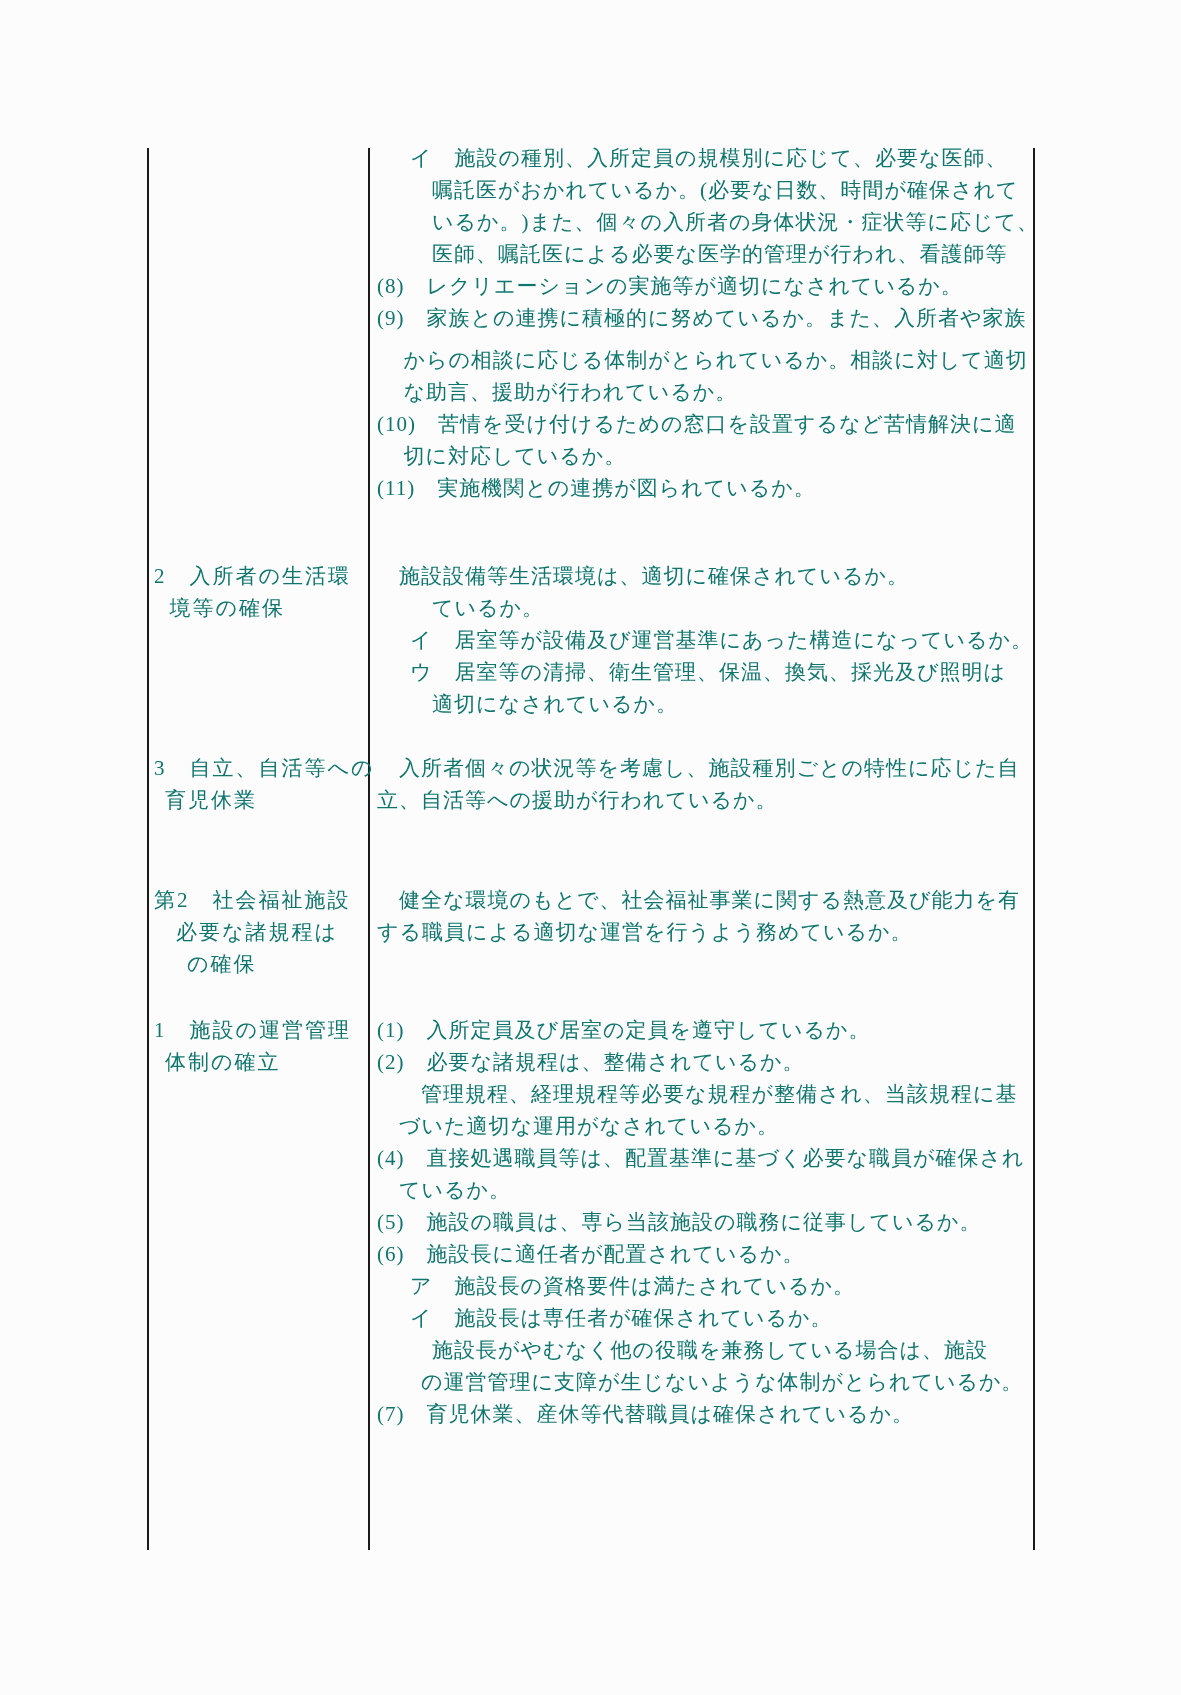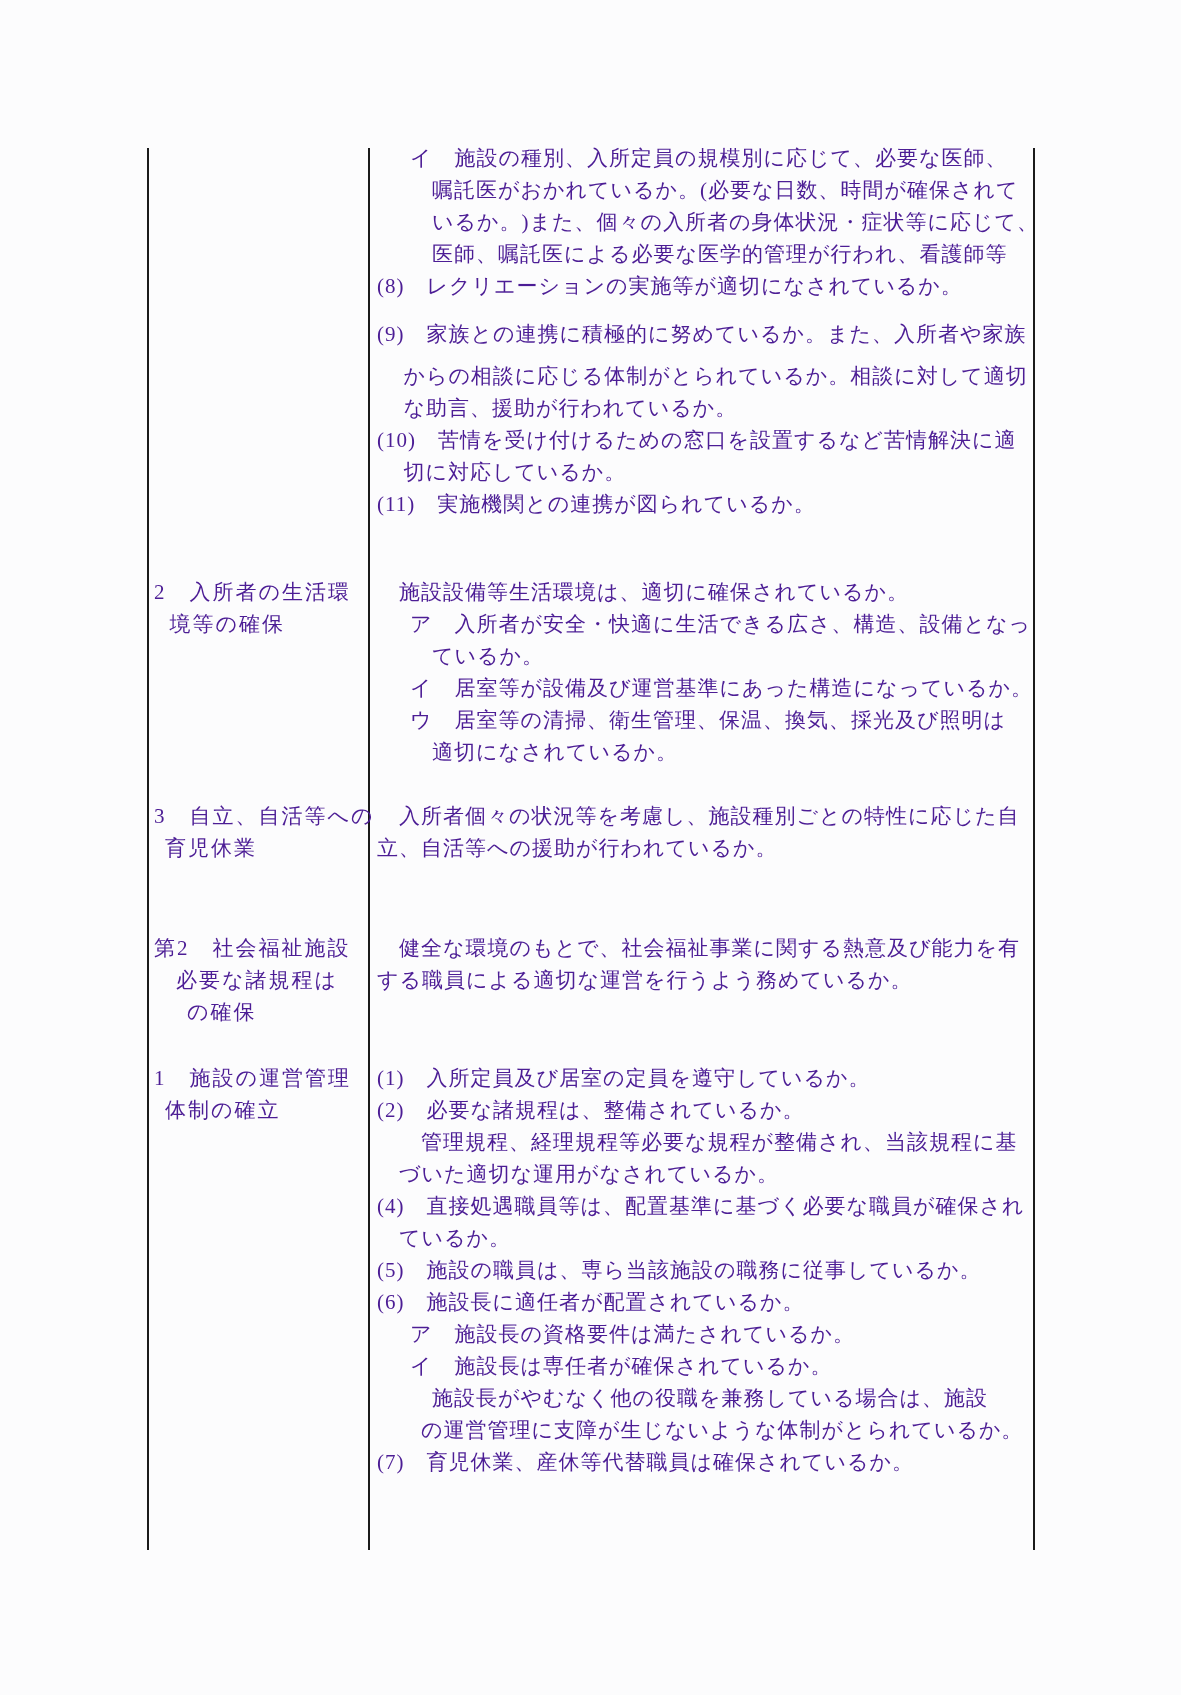--- a/index.html
+++ b/index.html
@@ -5,21 +5,21 @@
   html, body {
     margin: 0;
     padding: 0;
     background: #e8e8e8;
   }
   .page {
     position: relative;
     width: 1181px;
     height: 1695px;
     background: #fcfcfd;
-    color: #4c1d95;
+    color: #0f766e;
     font-family: "Liberation Serif", "DejaVu Serif", serif;
     font-size: 21px;
     line-height: 32px;
     letter-spacing: 1px;
     overflow: hidden;
   }
   .vline {
     position: absolute;
     top: 148px;
     width: 2px;
@@ -69,36 +69,35 @@
   <div class="vline right"></div>
   <div class="rows">
       <div class="row row-1">
         <div class="cell heading-cell"></div>
         <div class="cell content-cell">
           <div class="line" style="padding-left: 33px;">イ　施設の種別、入所定員の規模別に応じて、必要な医師、</div>
           <div class="line" style="padding-left: 55px;">嘱託医がおかれているか。(必要な日数、時間が確保されて</div>
           <div class="line" style="padding-left: 55px;">いるか。)また、個々の入所者の身体状況・症状等に応じて、</div>
           <div class="line" style="padding-left: 55px;">医師、嘱託医による必要な医学的管理が行われ、看護師等</div>
           <div class="line" style="padding-left: 0px;">(8)　レクリエーションの実施等が適切になされているか。</div>
-          <div class="line" style="padding-left: 0px; margin-top: 16px;">(9)　家族との連携に積極的に努めているか。また、入所者や家族</div>
+          <div class="line" style="padding-left: 0px;">(9)　家族との連携に積極的に努めているか。また、入所者や家族</div>
           <div class="line" style="padding-left: 26.4px; margin-top: 10px;">からの相談に応じる体制がとられているか。相談に対して適切</div>
           <div class="line" style="padding-left: 26.4px;">な助言、援助が行われているか。</div>
           <div class="line" style="padding-left: 0px;">(10)　苦情を受け付けるための窓口を設置するなど苦情解決に適</div>
           <div class="line" style="padding-left: 26.4px;">切に対応しているか。</div>
           <div class="line" style="padding-left: 0px;">(11)　実施機関との連携が図られているか。</div>
         </div>
       </div>
       <div class="row row-2">
         <div class="cell heading-cell">
           <div class="line" style="padding-left: 0px;">2　入所者の生活環</div>
           <div class="line" style="padding-left: 15.4px;">境等の確保</div>
         </div>
         <div class="cell content-cell">
           <div class="line" style="padding-left: 22px;">施設設備等生活環境は、適切に確保されているか。</div>
-          <div class="line" style="padding-left: 33px;">ア　入所者が安全・快適に生活できる広さ、構造、設備となっ</div>
           <div class="line" style="padding-left: 55px;">ているか。</div>
           <div class="line" style="padding-left: 33px;">イ　居室等が設備及び運営基準にあった構造になっているか。</div>
           <div class="line" style="padding-left: 33px;">ウ　居室等の清掃、衛生管理、保温、換気、採光及び照明は</div>
           <div class="line" style="padding-left: 55px;">適切になされているか。</div>
         </div>
       </div>
       <div class="row row-3">
         <div class="cell heading-cell">
           <div class="line" style="padding-left: 0px;">3　自立、自活等への</div>
           <div class="line" style="padding-left: 11px;">育児休業</div>

